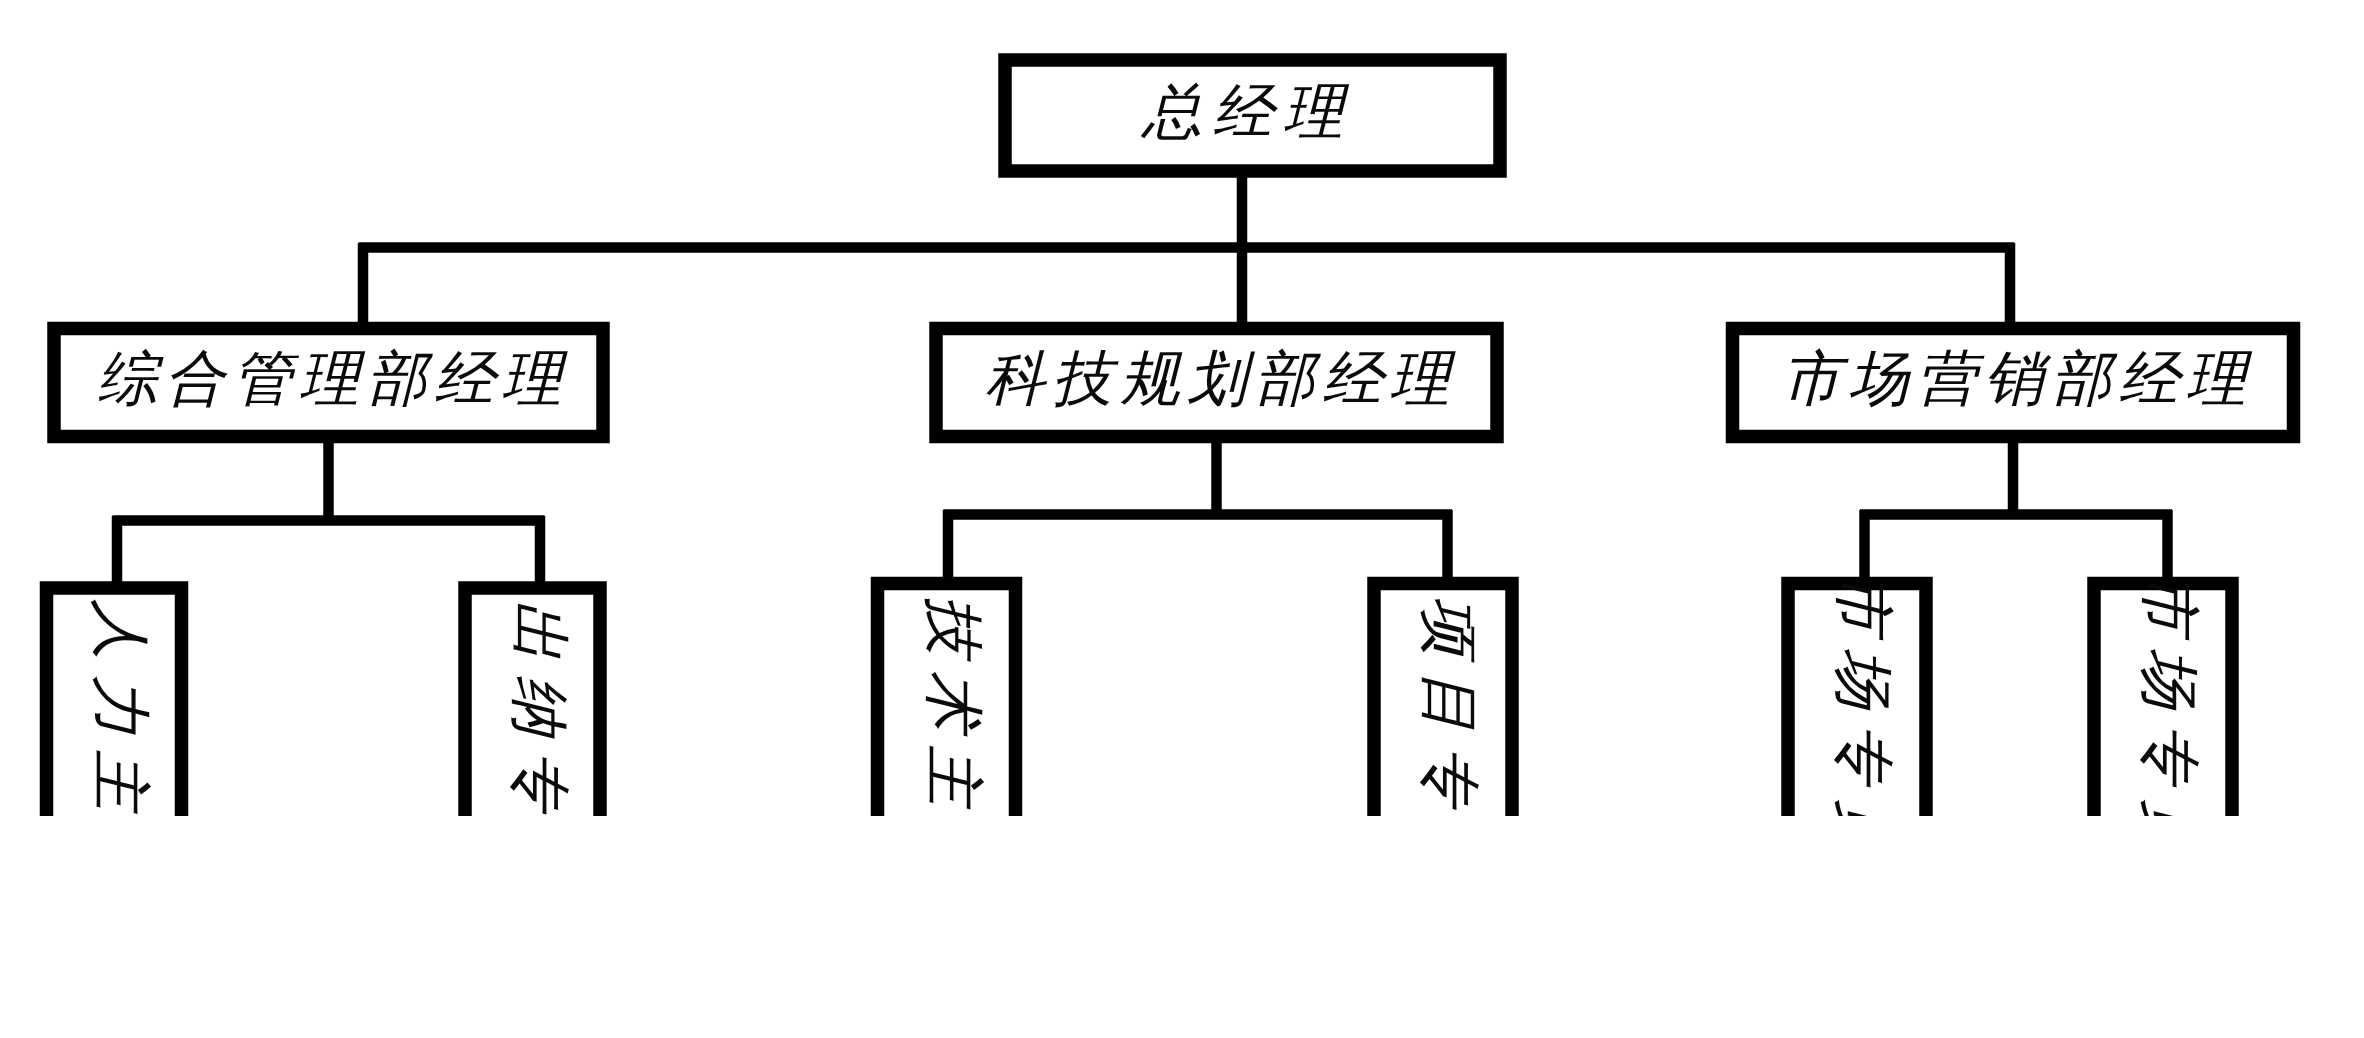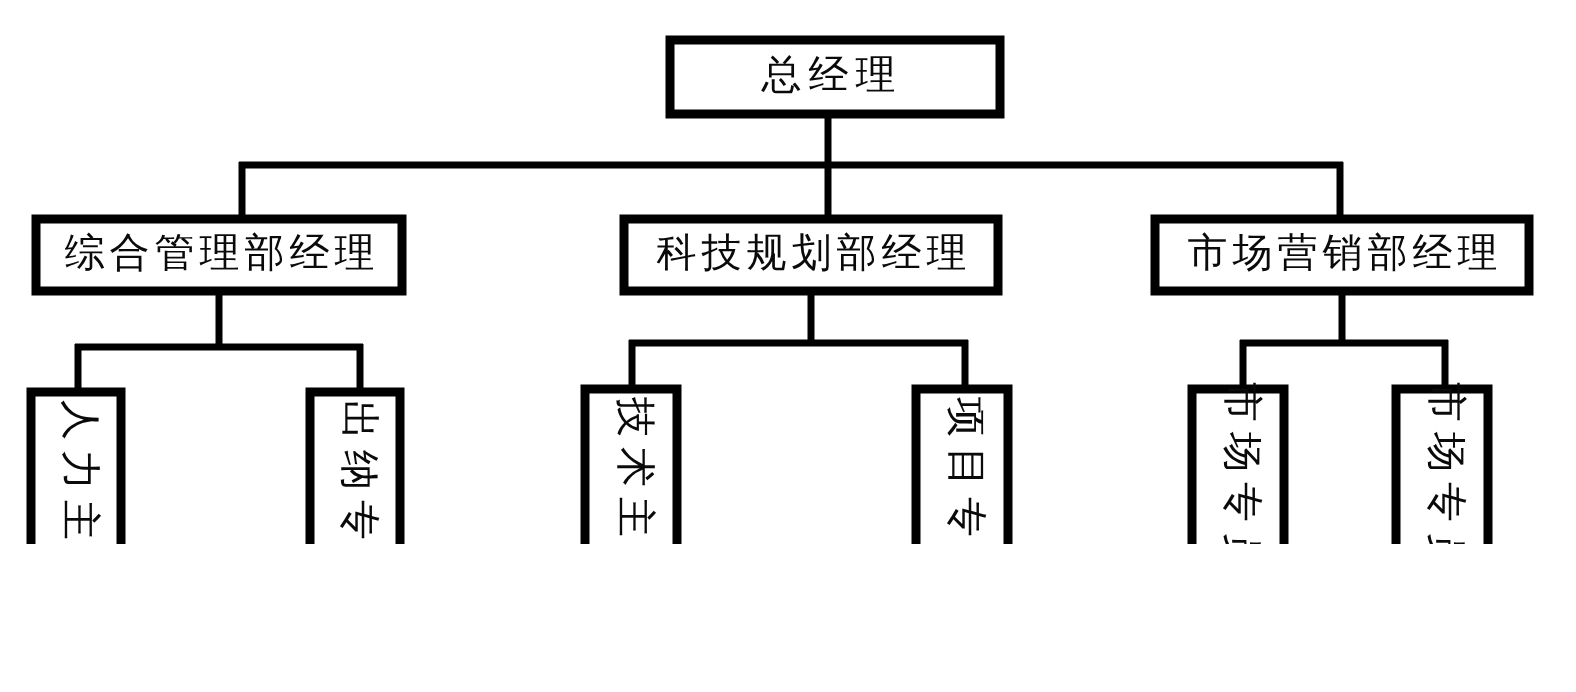--- a/index.html
+++ b/index.html
@@ -9,20 +9,21 @@
   }
   body {
     font-family: "Liberation Serif", "DejaVu Serif", serif;
   }
   #chart-root {
     position: relative;
     width: 1576px;
     height: 544px;
     background: #ffffff;
     overflow: hidden;
+    font-style: italic;
   }
   #org-svg {
     position: absolute;
     top: 0;
     left: 0;
     width: 1576px;
     height: 692px;
     display: block;
   }
   .conn {

